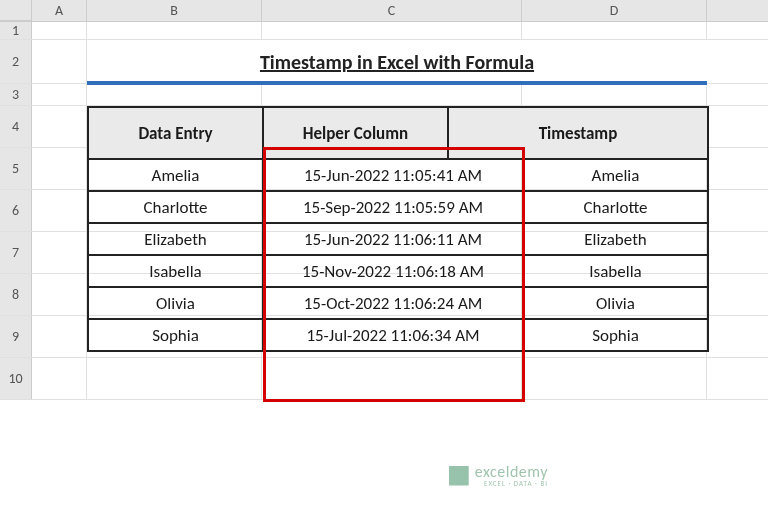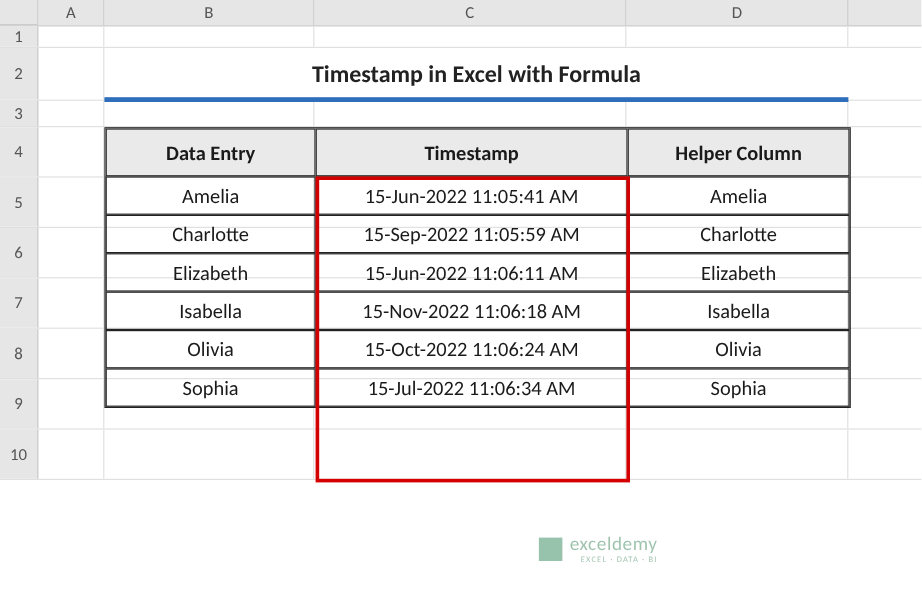--- a/index.html
+++ b/index.html
@@ -56,20 +56,21 @@
       border-right: 1px solid #ccc;
     }
     .cell {
       display: flex;
       align-items: center;
       justify-content: center;
       font-size: 16px;
       color: #1a1a1a;
       border-right: 1px solid #e0e0e0;
       padding: 0 6px;
+      text-decoration: underline;
     }
     .r1 { height: 18px; }
     .r2 { height: 44px; }
     .r3 { height: 22px; }
     .r-data { height: 42px; }
     .title-cell {
       font-weight: bold;
       font-size: 20px;
       color: #222;
       position: relative;
@@ -95,35 +96,35 @@
       display: flex;
       align-items: center;
       justify-content: center;
       border: 1px solid #222;
       font-size: 17px;
       color: #1a1a1a;
     }
     .data-table .th {
       font-weight: bold;
       background: #eaeaea;
-      height: 40px;
+      height: 52px;
     }
     .data-table .td { height: 32px; }
     .tc-B { width: 175px; }
     .tc-C { width: 260px; }
     .tc-D { width: 185px; }
     .highlight-box {
       position: absolute;
       border: 3px solid #d40000;
       pointer-events: none;
     }
     .watermark {
       position: absolute;
       right: 220px;
-      bottom: 36px;
+      bottom: 18px;
       opacity: 0.45;
       display: flex;
       align-items: center;
       gap: 6px;
     }
     .watermark .wm-icon {
       width: 20px; height: 20px;
       background: #1a7a4a;
       clip-path: polygon(0 0, 100% 0, 100% 100%, 0 100%);
       position: relative;
@@ -230,22 +231,22 @@
     <div class="row-hdr">10</div>
     <div class="cell col-A"></div>
     <div class="cell col-B"></div>
     <div class="cell col-C"></div>
     <div class="cell col-D"></div>
   </div>
 
   <div class="data-table">
     <div class="tr">
       <div class="th tc-B">Data Entry</div>
+      <div class="th tc-D">Helper Column</div>
       <div class="th tc-C">Timestamp</div>
-      <div class="th tc-D">Helper Column</div>
     </div>
     <div class="tr">
       <div class="td tc-B">Amelia</div>
       <div class="td tc-C">15-Jun-2022 11:05:41 AM</div>
       <div class="td tc-D">Amelia</div>
     </div>
     <div class="tr">
       <div class="td tc-B">Charlotte</div>
       <div class="td tc-C">15-Sep-2022 11:05:59 AM</div>
       <div class="td tc-D">Charlotte</div>

